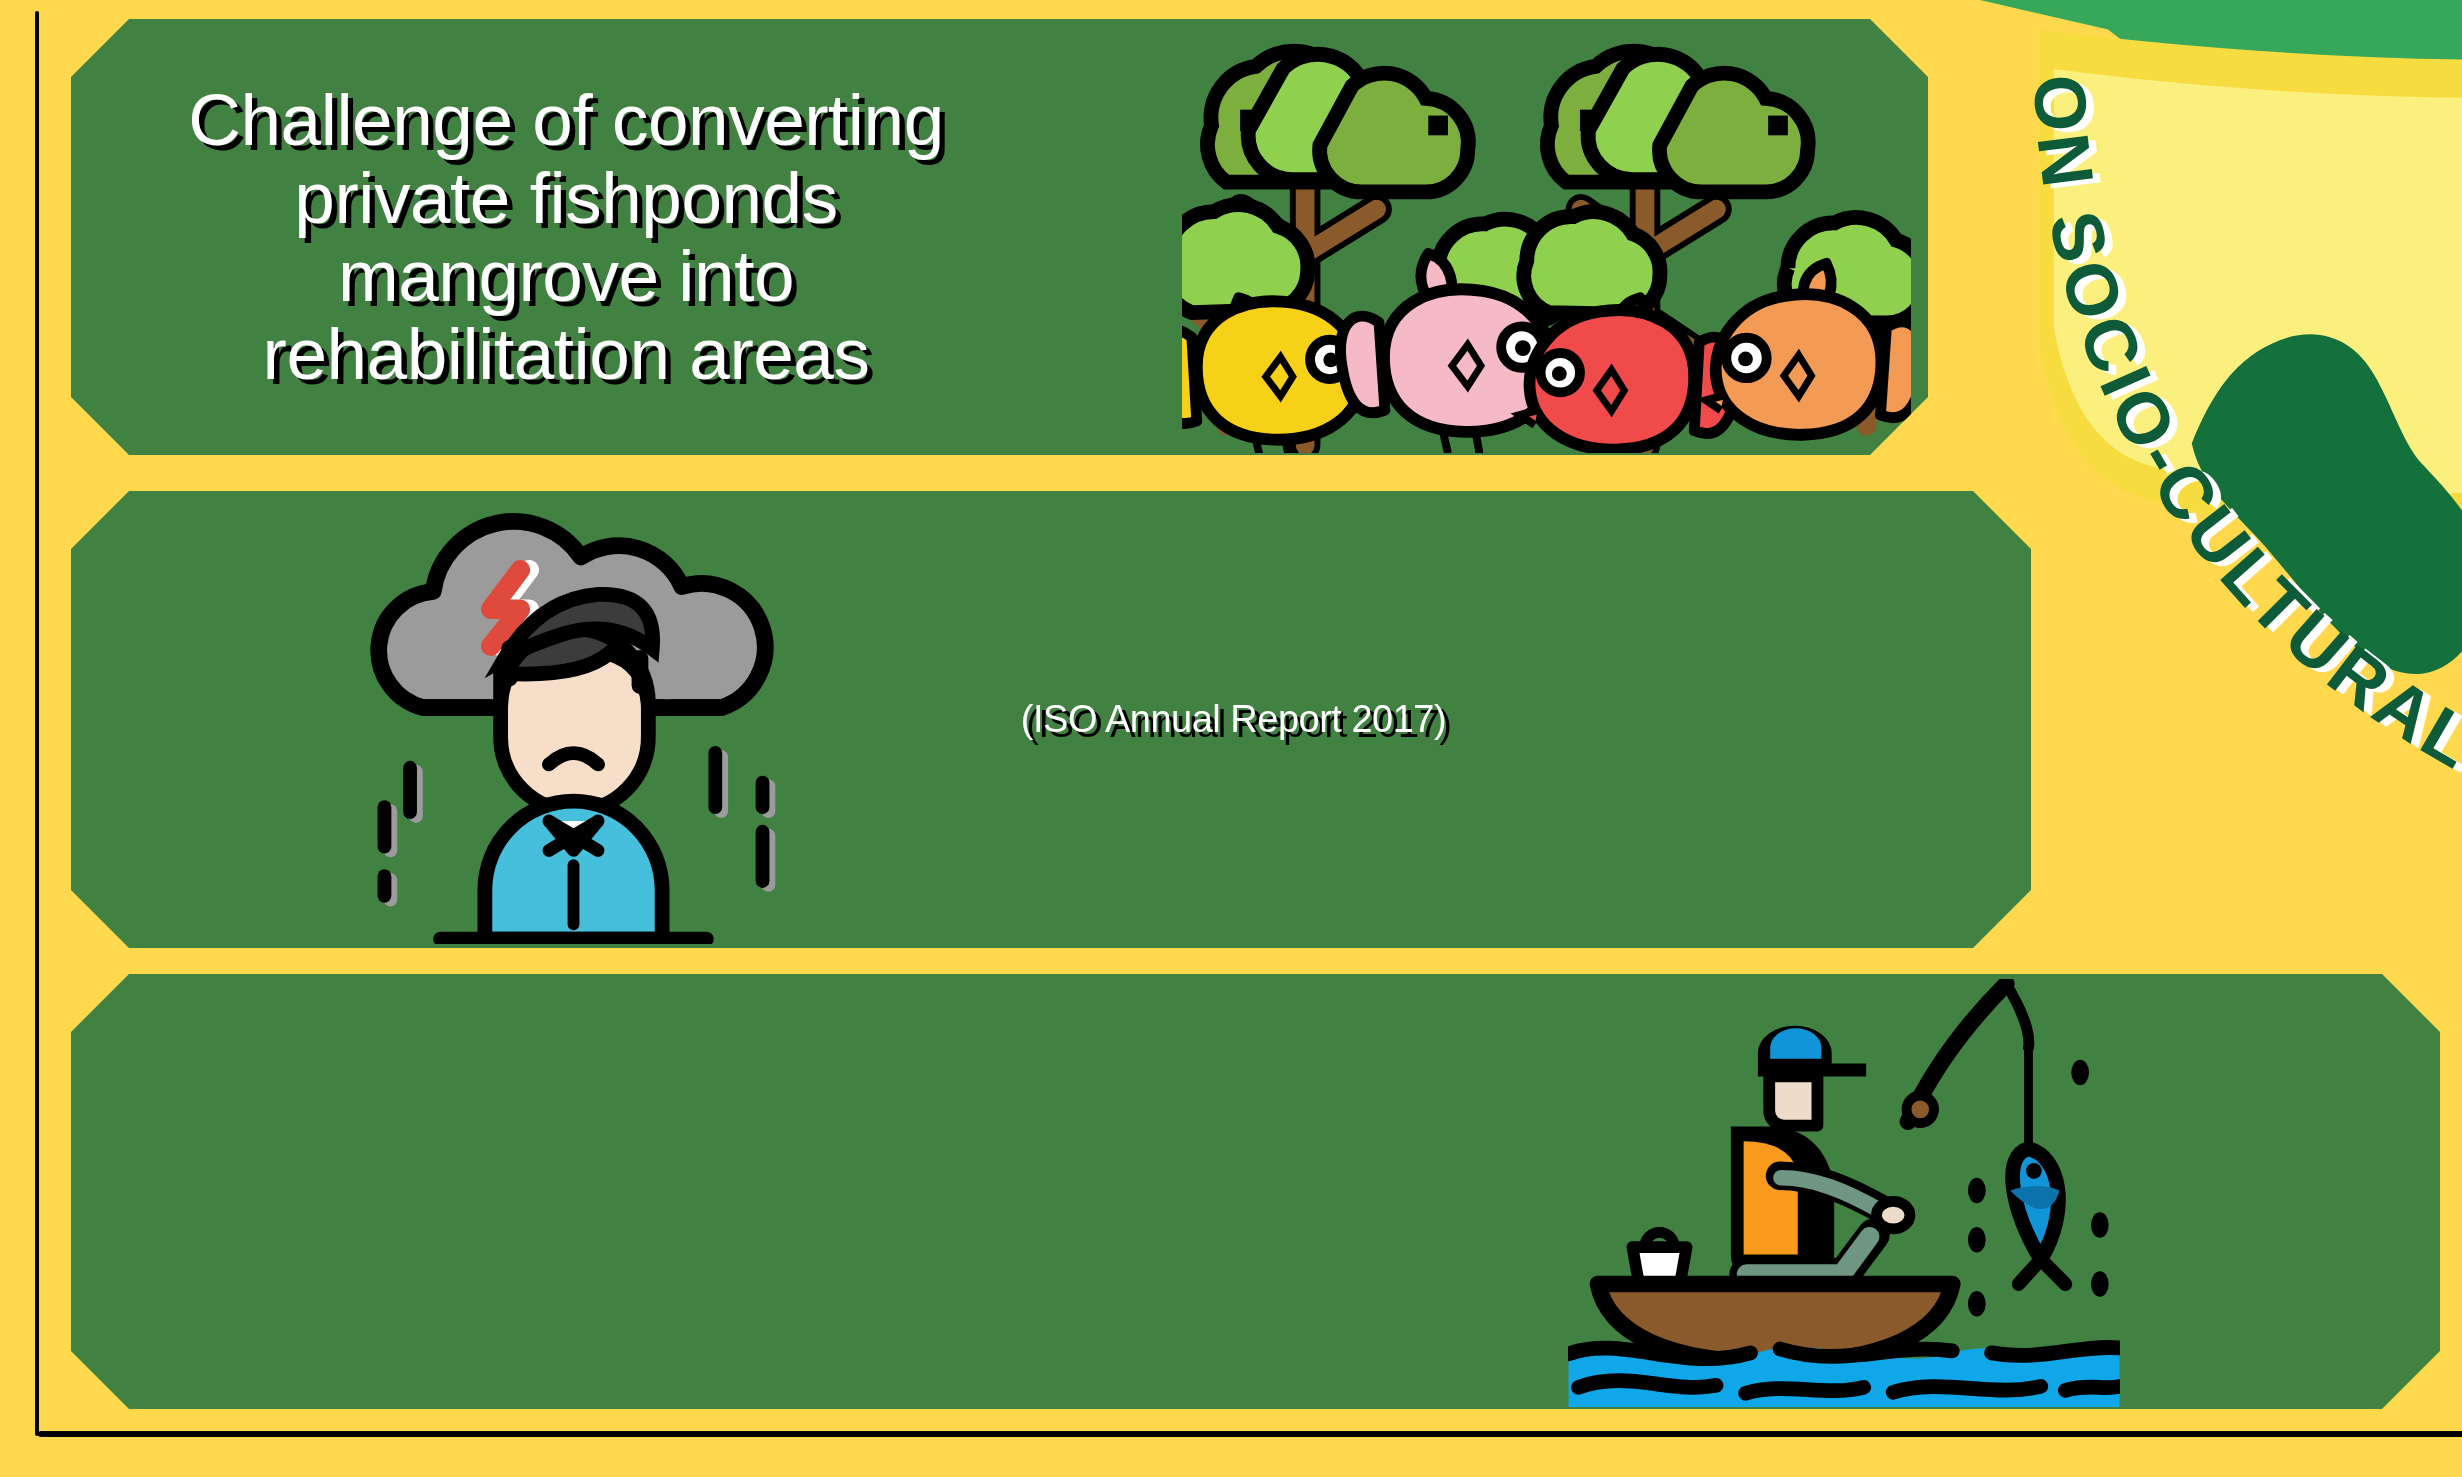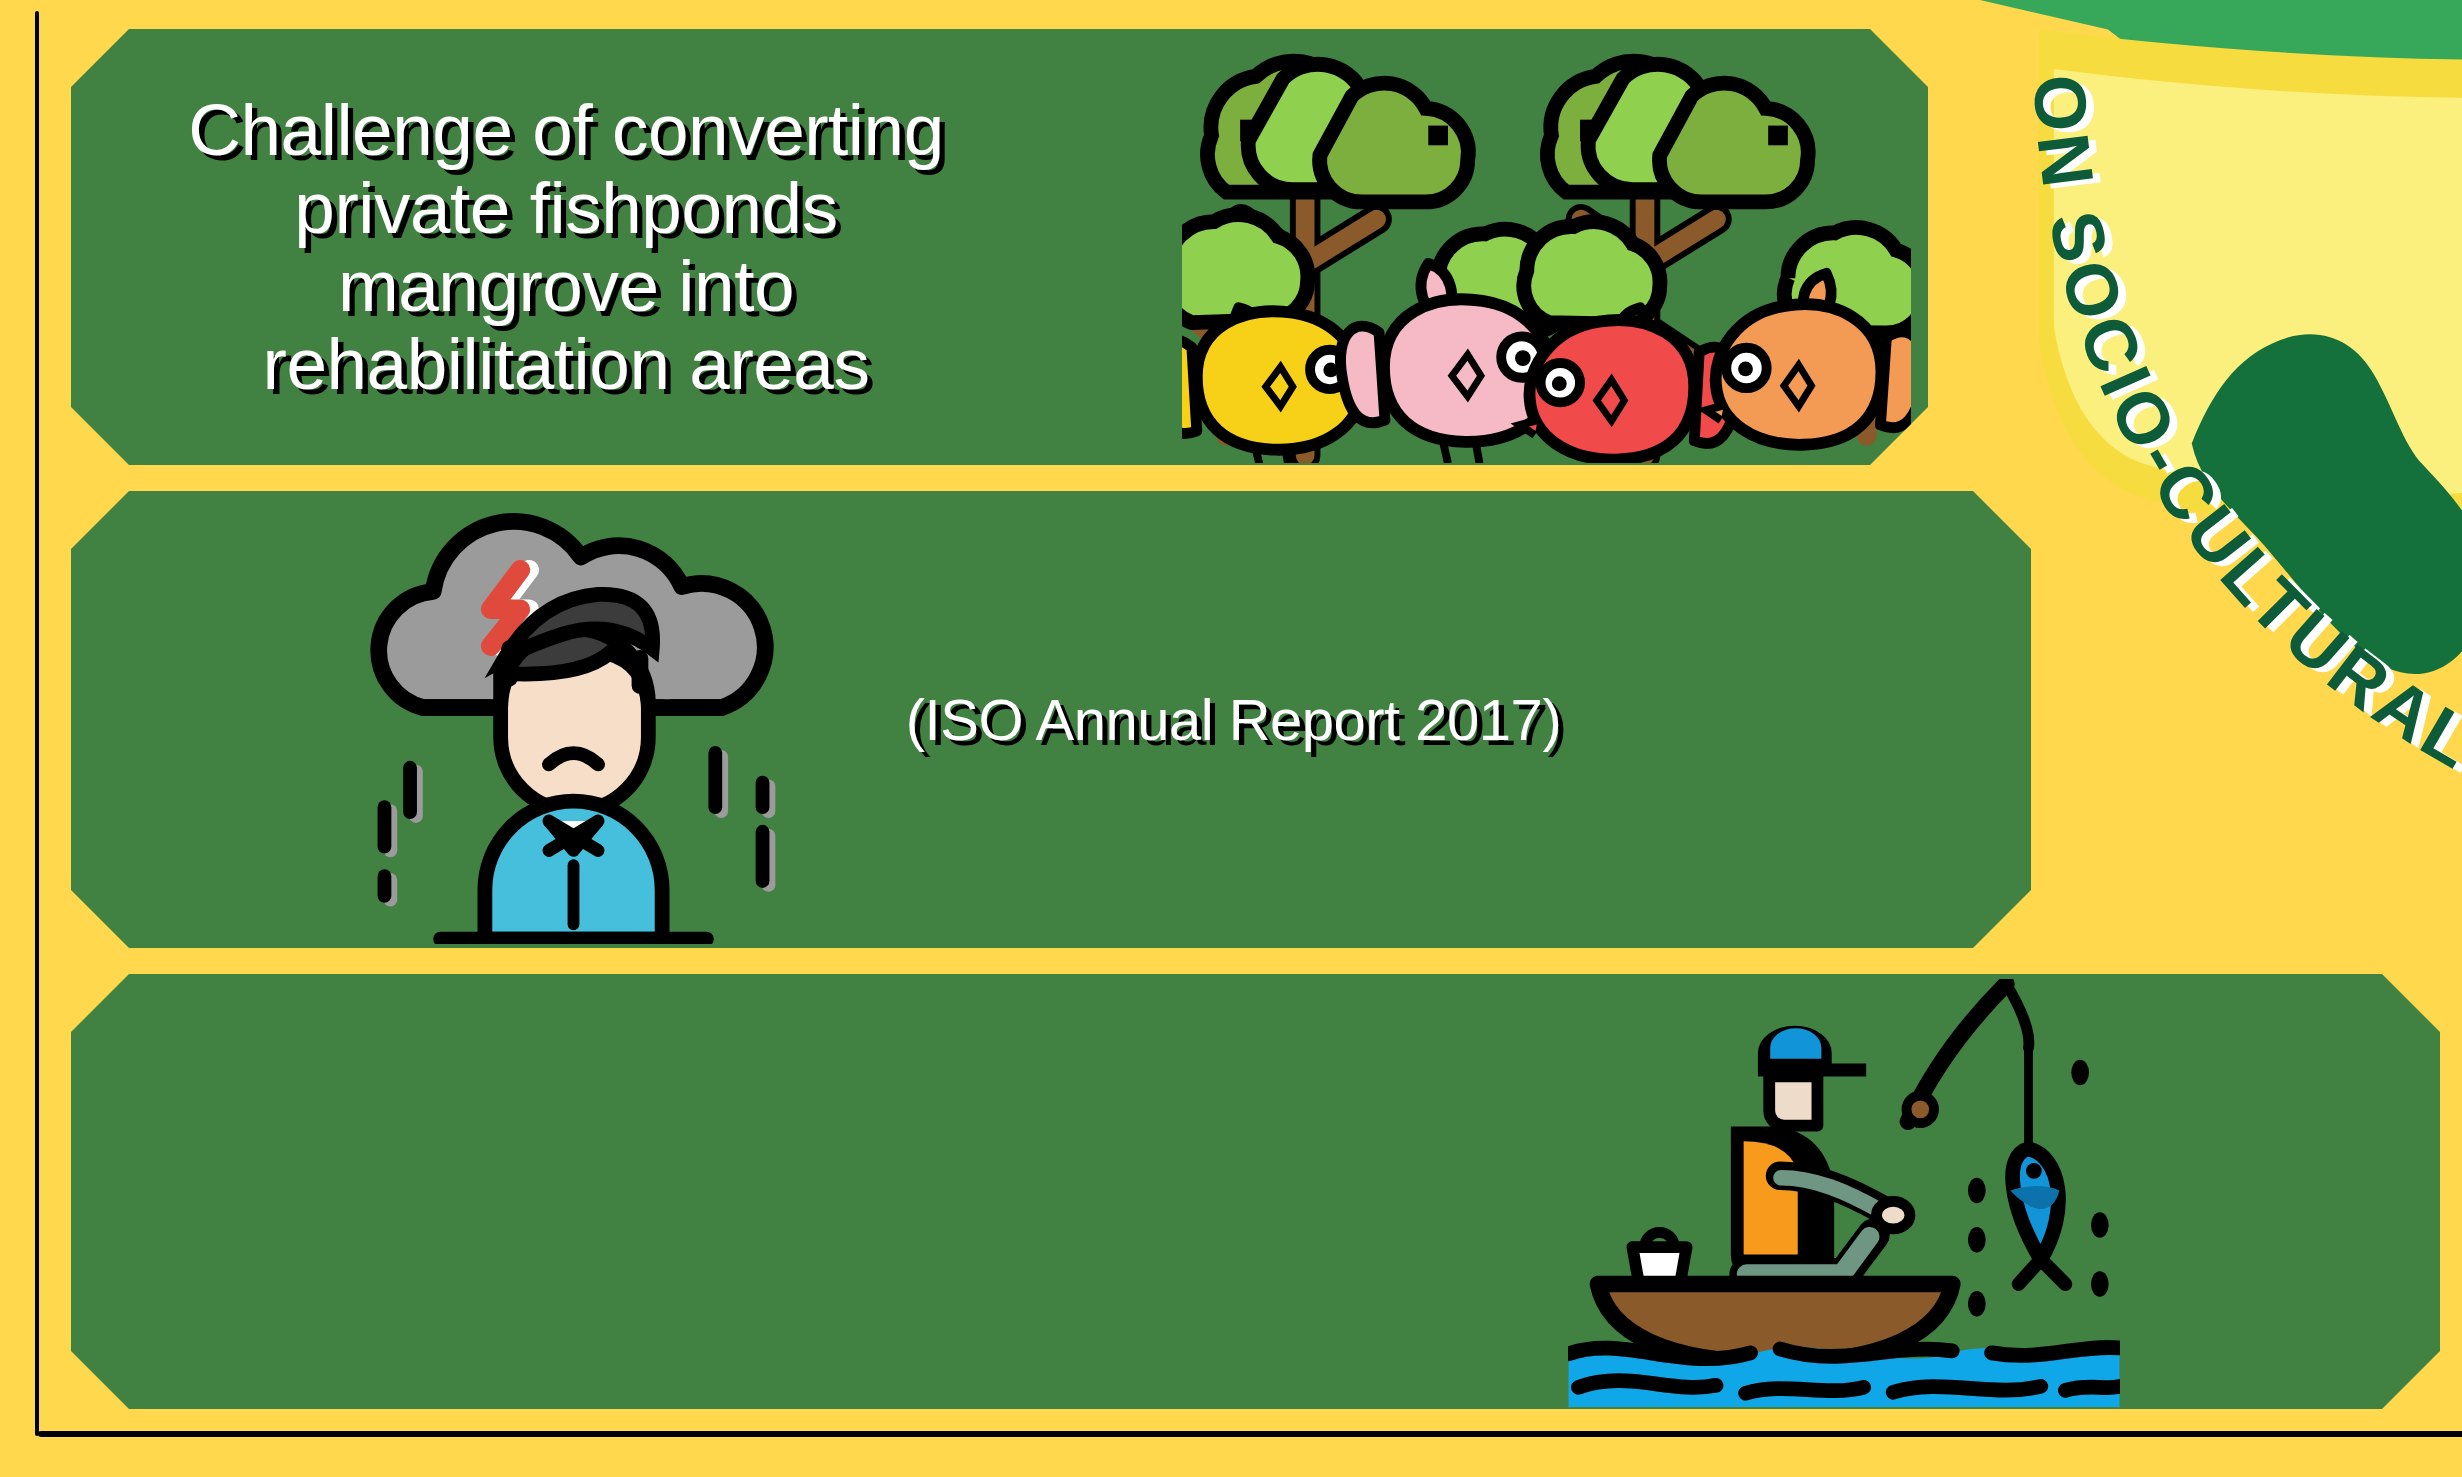--- a/index.html
+++ b/index.html
@@ -44,21 +44,21 @@
 
   
   .panel {
     position: absolute;
     background: #418242;
     display: flex;
     align-items: center;
     box-sizing: border-box;
   }
   .panel.p1 {
-    left: 71px; top: 29px; width: 1857px; height: 436px;
+    left: 71px; top: 19px; width: 1857px; height: 436px;
     clip-path: polygon(
       58px 0, calc(100% - 58px) 0, 100% 58px,
       100% calc(100% - 58px), calc(100% - 58px) 100%,
       58px 100%, 0 calc(100% - 58px), 0 58px);
     border-radius: 24px;
   }
   .panel.p2 {
     left: 71px; top: 491px; width: 1960px; height: 457px;
     clip-path: polygon(
       58px 0, calc(100% - 58px) 0, 100% 58px,
@@ -82,21 +82,21 @@
     letter-spacing: -0.5px;
     text-shadow: 5.4px 5.4px 0 #000;
     white-space: pre-line;
     z-index: 2;
   }
   .p1 .panel-text { font-size: 73px; width: 916px; margin-left: 37px; }
   .p2 .panel-text { font-size: 73px; width: 985px; margin-left: 670px; }
   .p3 .panel-text { font-size: 73px; width: 1123px; margin-left: 227px; }
   .panel-subtext {
     display: block;
-    font-size: 58px;
+    font-size: 38px;
     line-height: 1.16;
   }
 
   
   .panel-art { position: absolute; }
   .art-mangrove { left: 1111px; top: 2.5px; width: 729px; height: 431px; }
   .art-sadperson { left: 266px; top: 4.9px; width: 473px; height: 448px; }
   .art-fisherman { left: 1497px; top: 4.9px; width: 552px; height: 428px; }
   .panel-art svg { display: block; width: 100%; height: 100%; }
 

